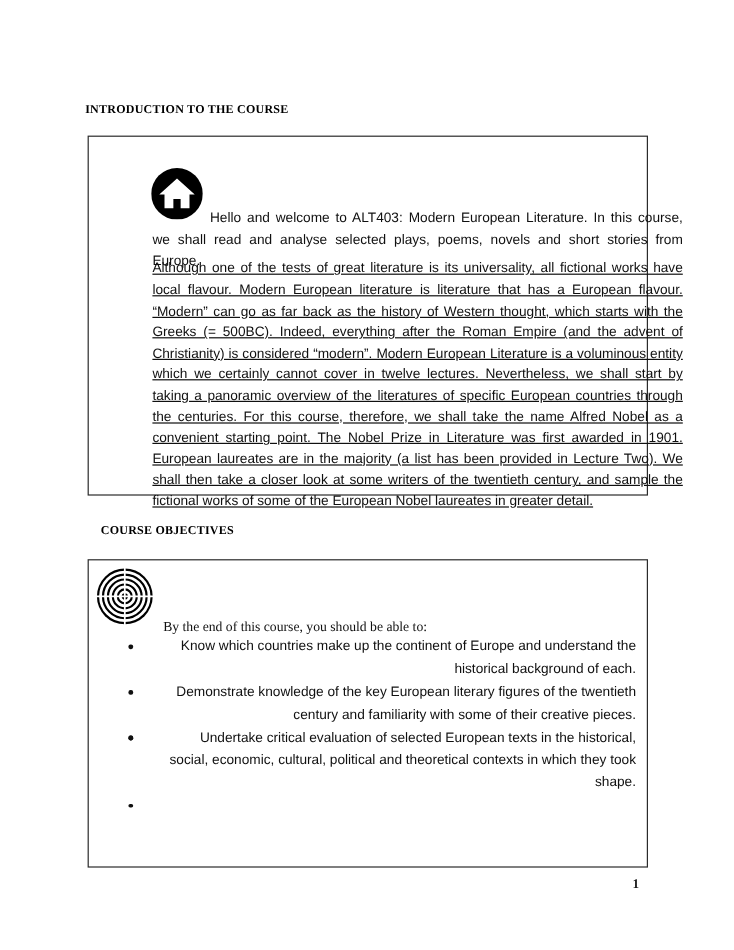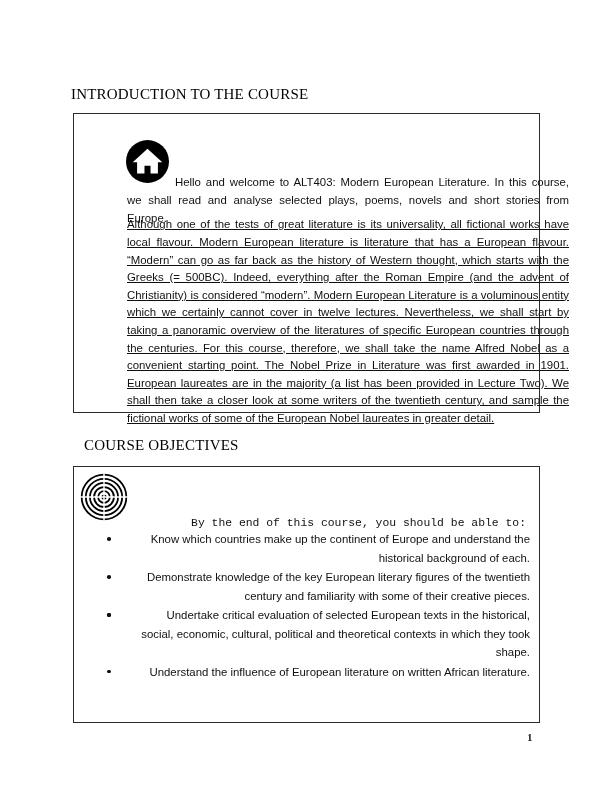--- a/index.html
+++ b/index.html
@@ -21,22 +21,22 @@
     left: 0; top: 0;
     width: 612px;
     height: 792px;
     background: #ffffff;
   }
 
   
   .section-heading {
     position: absolute;
     font-family: "Liberation Serif", serif;
-    font-weight: normal;
-    font-size: 15px;
+    font-weight: bold;
+    font-size: 10px;
     letter-spacing: 0.2px;
     color: #000;
     white-space: nowrap;
   }
   #heading-intro { left: 71px; top: 86px; }
   #heading-objectives { left: 84px; top: 437px; }
 
   
   .content-box {
     position: absolute;
@@ -105,24 +105,24 @@
     text-decoration: underline;
   }
 
   
   #objectives-lead {
     position: absolute;
     left: 12px;
     top: 37px;
     width: 440px;
     text-indent: 50px;
-    text-align: right;
+    text-align: left;
     font-size: 11.4px;
     line-height: 17.6px;
-    font-family: Liberation Mono, monospace;
+    font-family: Liberation Serif, serif;
     color: #101010;
   }
 
   #objectives-list {
     position: absolute;
     left: 20px;
     top: 63px;
     width: 436px;
     margin: 0;
     padding: 0;
@@ -214,21 +214,20 @@
         </li>
         <li>
           <span class="bullet-dot"></span>
         </li>
         <li>
           <span class="bullet-dot"></span>
           <span>Undertake critical evaluation of selected European texts in the historical, social, economic, cultural, political and theoretical contexts in which they took shape.</span>
         </li>
         <li>
           <span class="bullet-dot"></span>
-          <span>Understand the influence of European literature on written African literature.</span>
         </li>
       </ul>
 
     </div>
   </div>
 
   <div id="page-number">1</div>
 
 </div>
 

